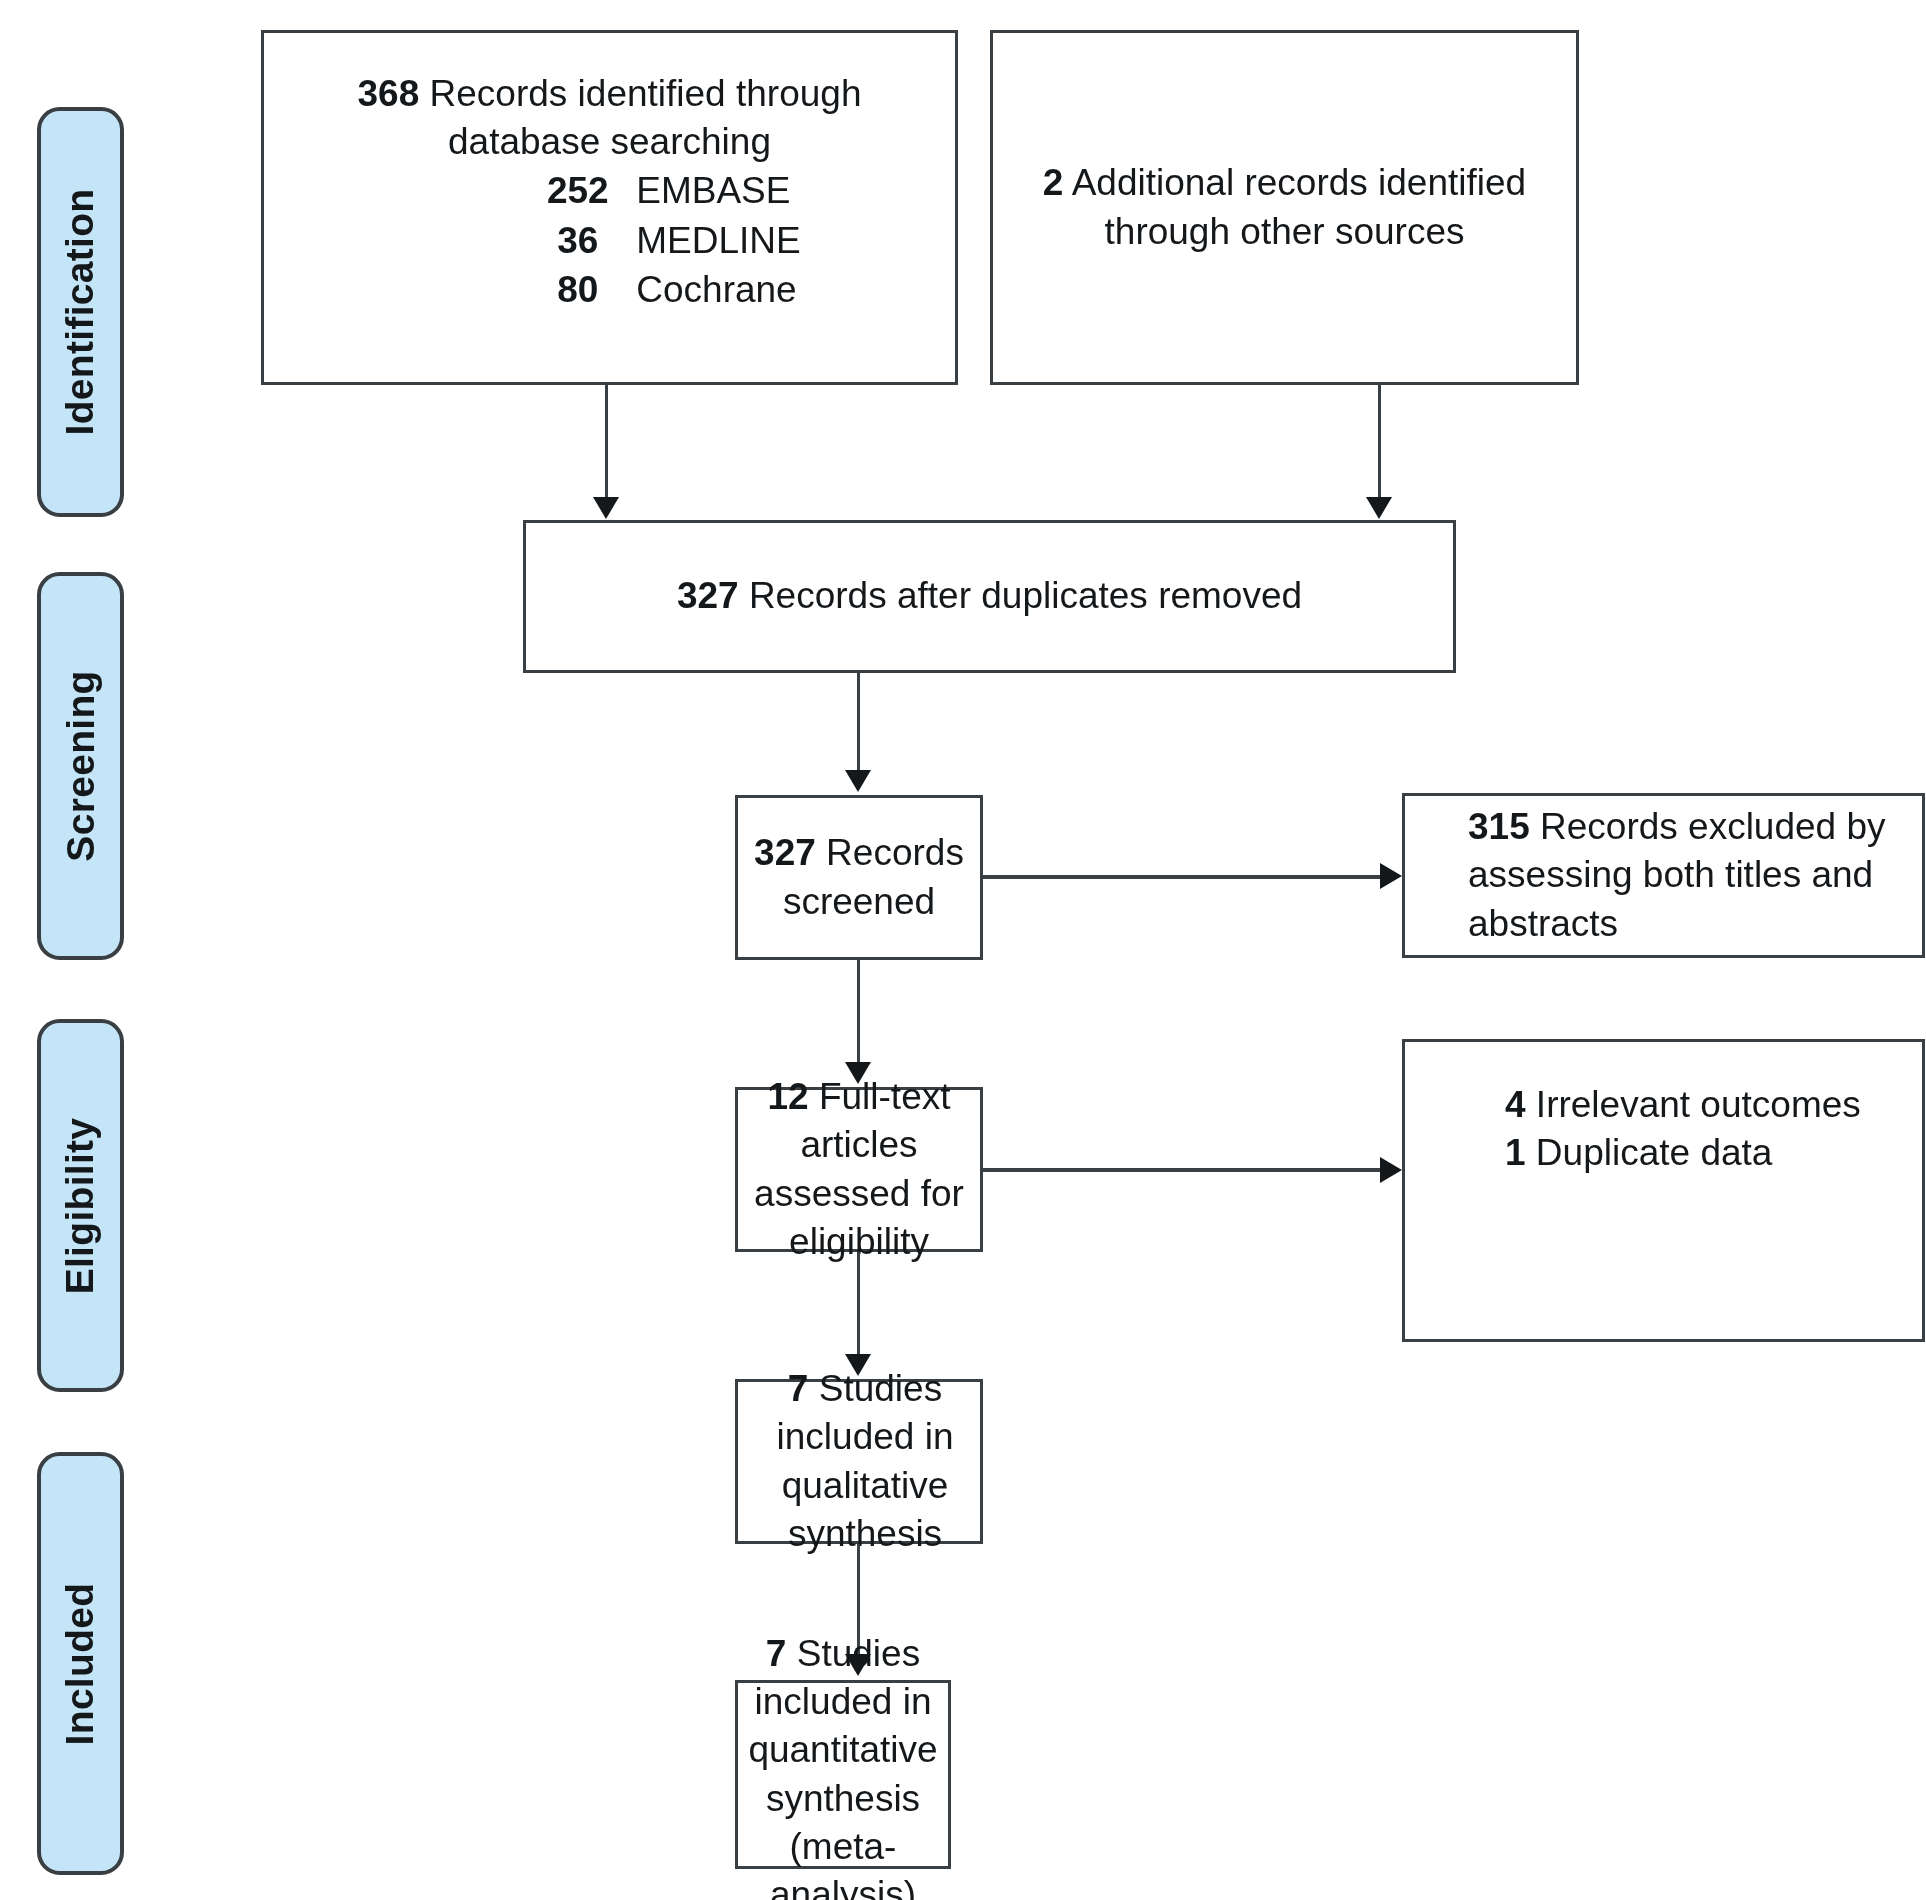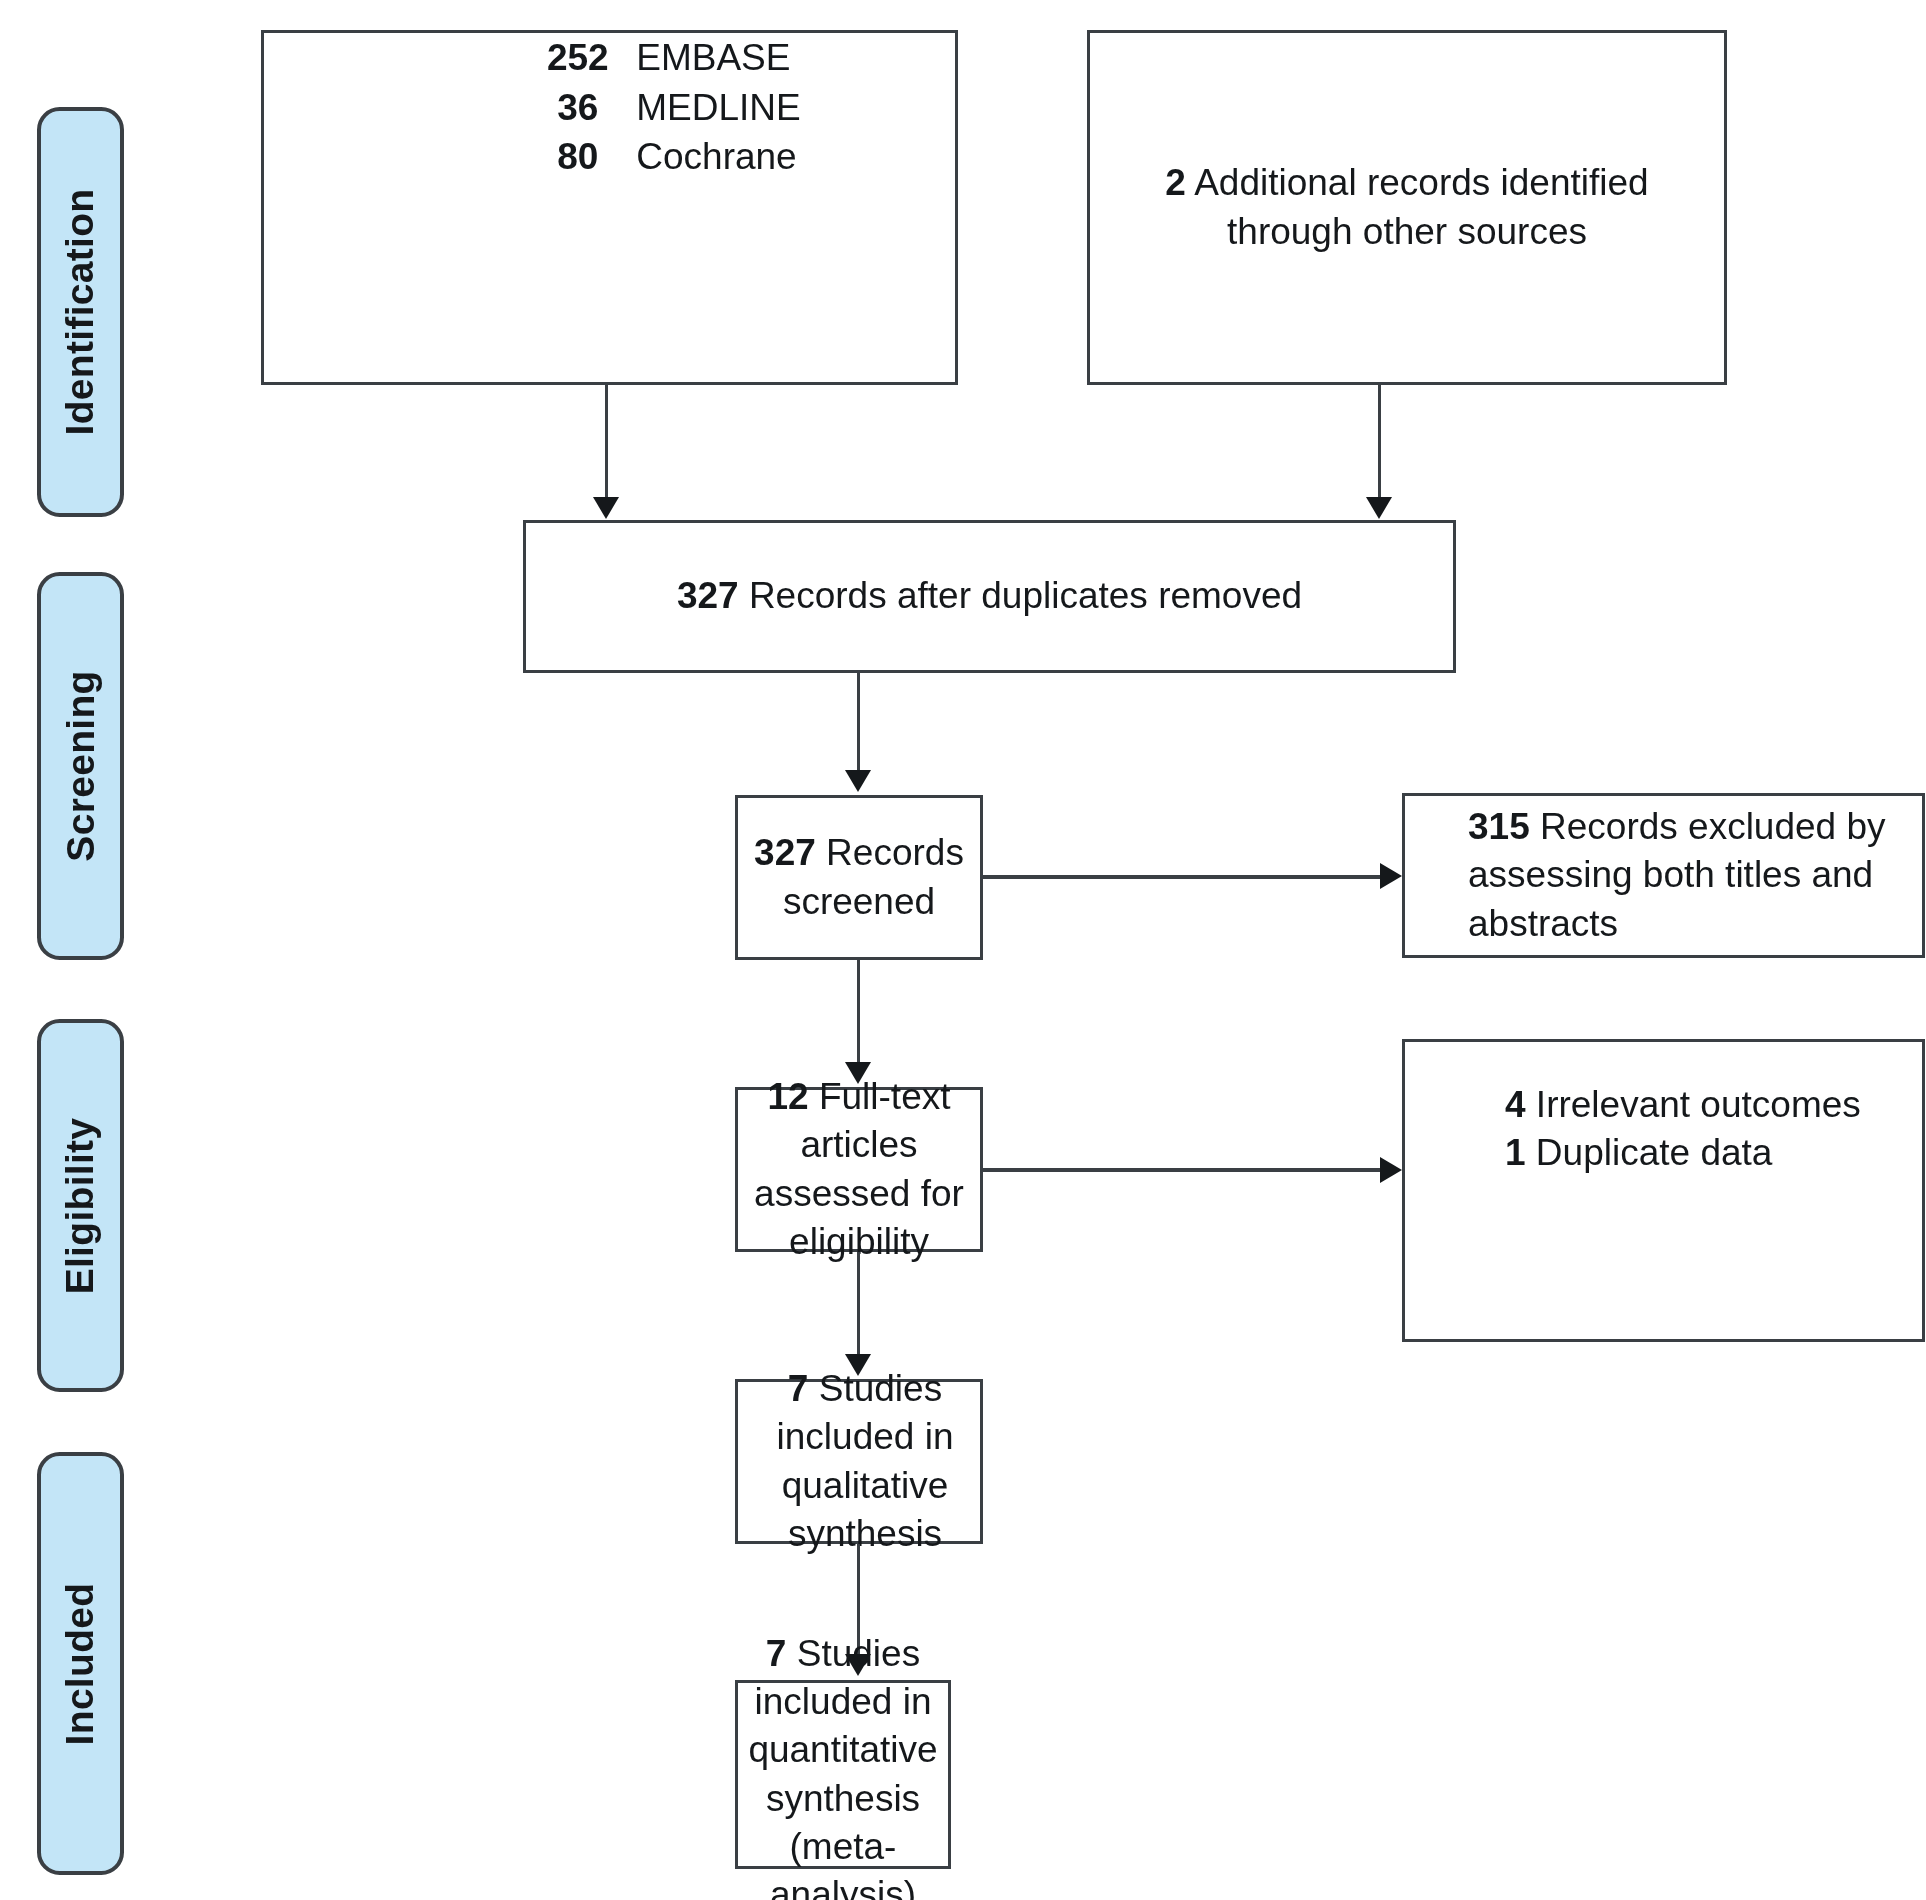--- a/index.html
+++ b/index.html
@@ -100,37 +100,40 @@
 
   <div class="stage-pill" style="left:37px; top:1019px; width:87px; height:373px;">
     <span class="stage-label">Eligibility</span>
   </div>
 
   <div class="stage-pill" style="left:37px; top:1452px; width:87px; height:423px;">
     <span class="stage-label">Included</span>
   </div>
 
   <div class="flow-box center-text" style="left:261px; top:30px; width:697px; height:355px; justify-content:flex-start;">
+    <div class="box-text" style="margin-top:37px;">
+      <b>368</b><span> Records identified through database searching</span>
+    </div>
     <div class="src-table">
       <div class="src-row">
         <span class="src-count">252</span>
         <span class="src-name">EMBASE</span>
       </div>
       <div class="src-row">
         <span class="src-count">36</span>
         <span class="src-name">MEDLINE</span>
       </div>
       <div class="src-row">
         <span class="src-count">80</span>
         <span class="src-name">Cochrane</span>
       </div>
     </div>
   </div>
 
-  <div class="flow-box center-text" style="left:1087px; top:30px; width:640px; height:355px;">
+  <div class="flow-box center-text" style="left:990px; top:30px; width:589px; height:355px;">
     <div class="box-text">
       <b>2</b><span> Additional records identified through other sources</span>
     </div>
   </div>
 
   <div class="v-line" style="left:605px; top:385px; height:115px;"></div>
   <div class="arrow-down" style="left:593px; top:497px;"></div>
 
   <div class="v-line" style="left:1378px; top:385px; height:115px;"></div>
   <div class="arrow-down" style="left:1366px; top:497px;"></div>

